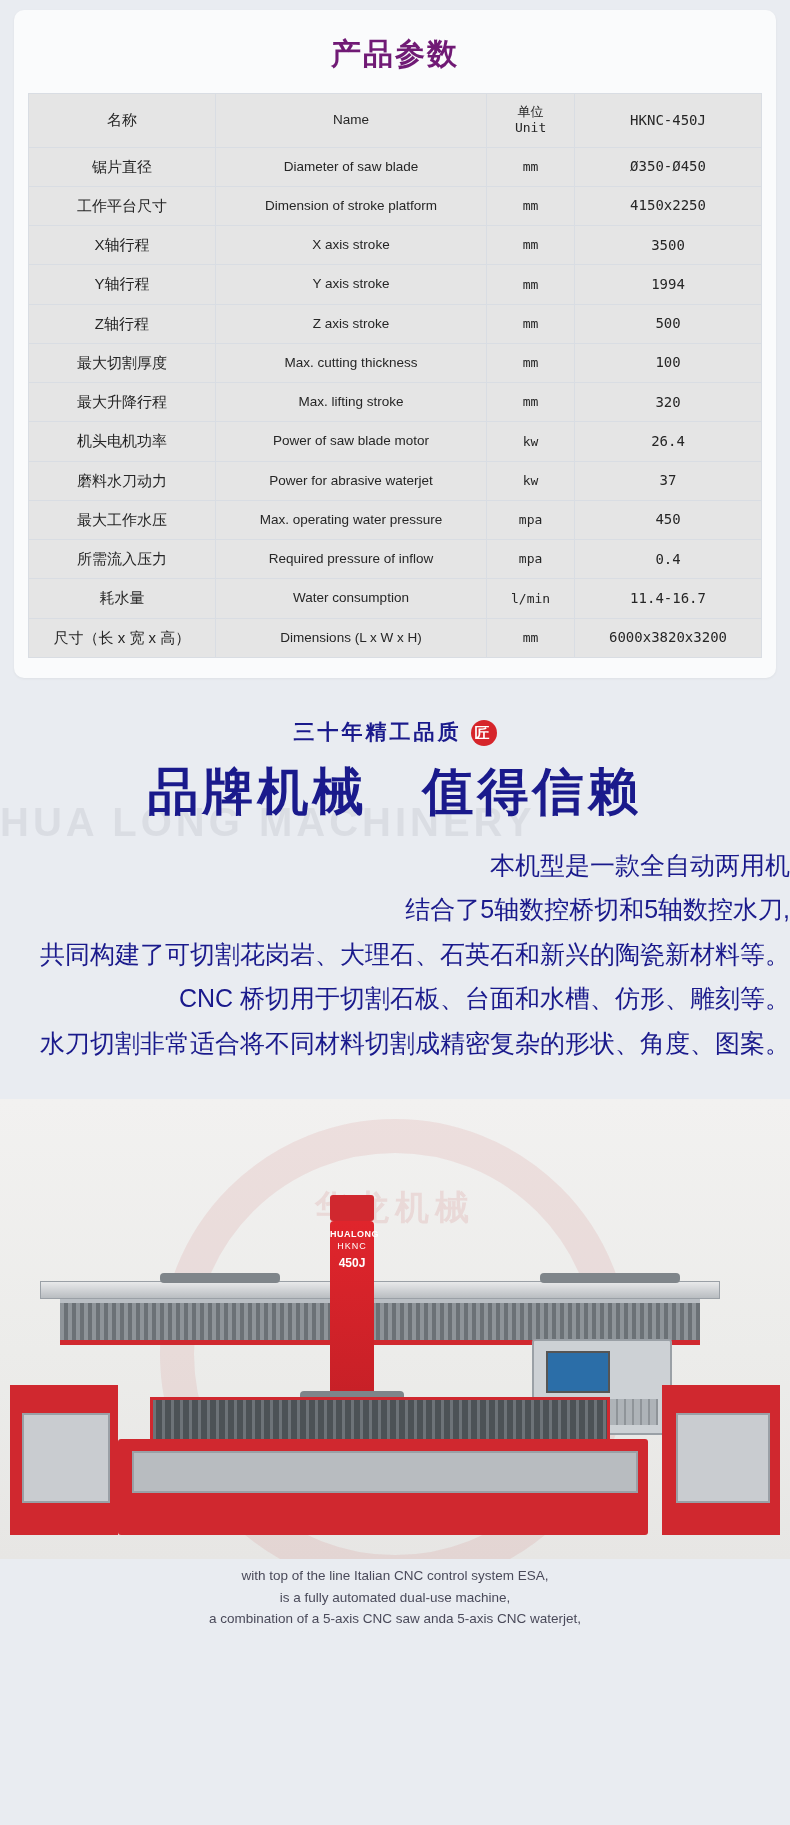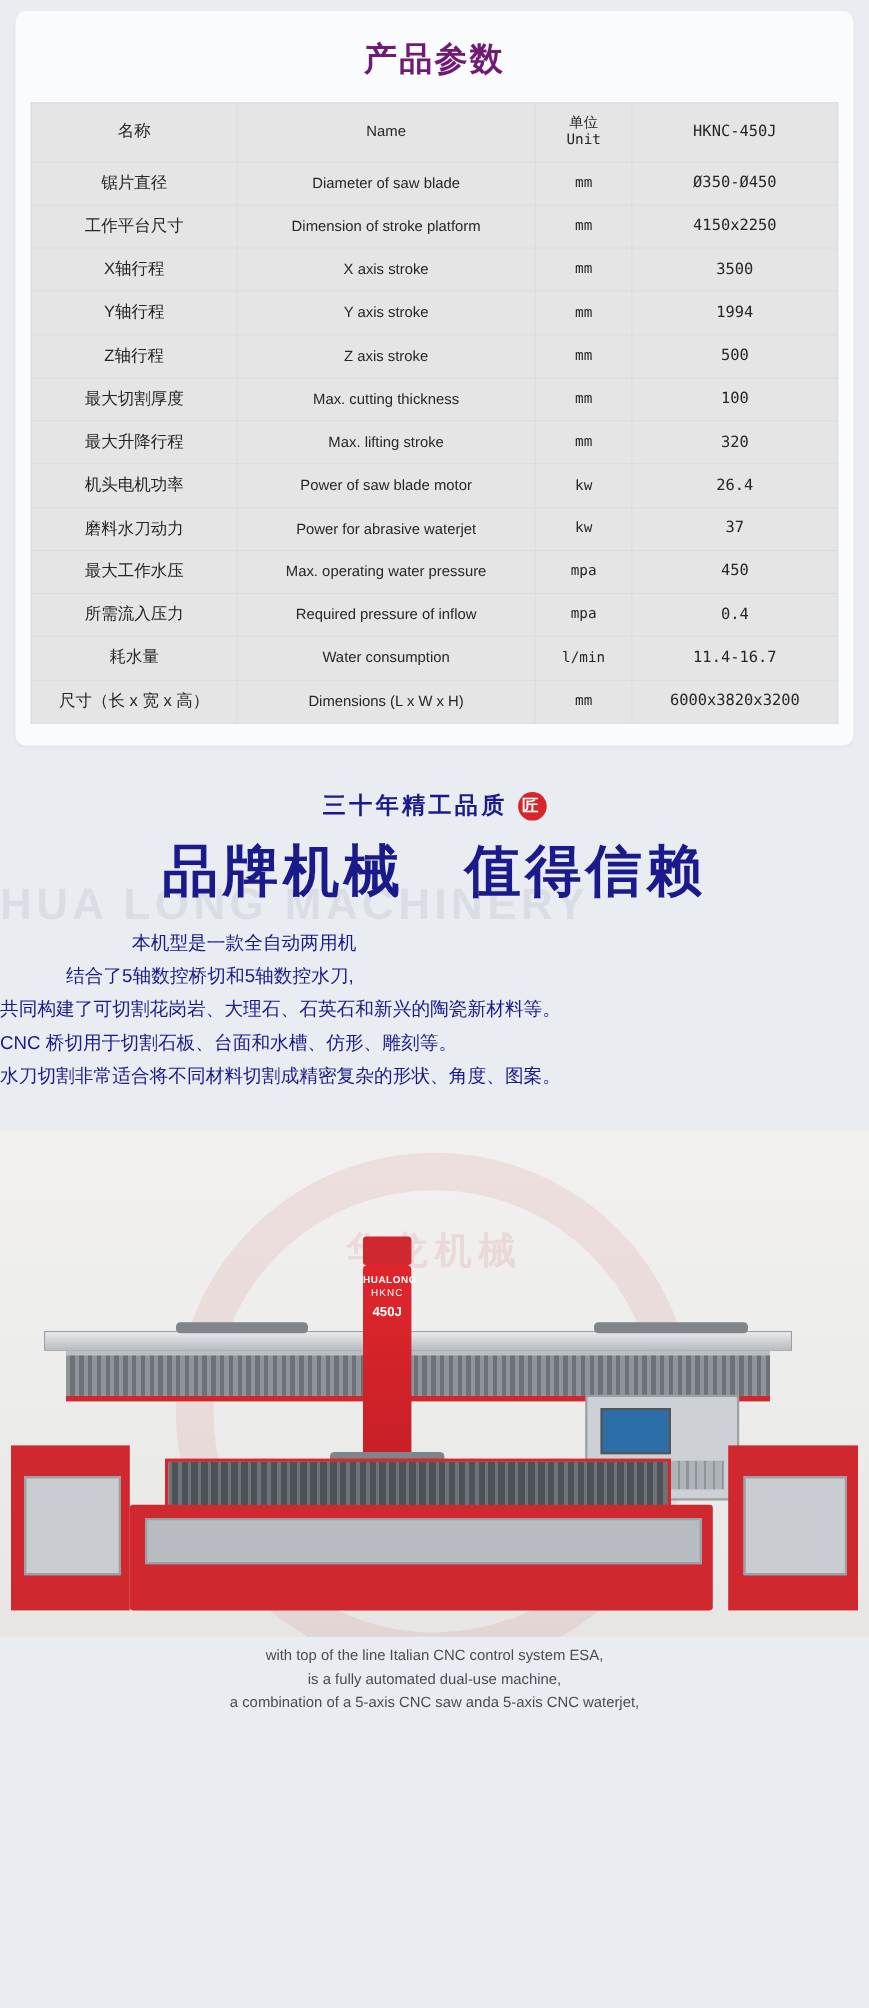--- a/index.html
+++ b/index.html
@@ -111,22 +111,22 @@
     font-size: 40px;
     font-weight: bold;
     letter-spacing: 4px;
     color: rgba(120,120,140,0.13);
     z-index: 1;
     white-space: nowrap;
     pointer-events: none;
   }
   .desc {
     margin-top: 16px;
-    text-align: left;
-    font-size: 17px;
+    text-align: right;
+    font-size: 25px;
     line-height: 1.78;
     color: #1a1a8c;
     position: relative;
     z-index: 2;
   }
   .desc .l1 { padding-left: 120px; }
   .desc .l2 { padding-left: 60px; }
 
   
   .photo-wrap {

